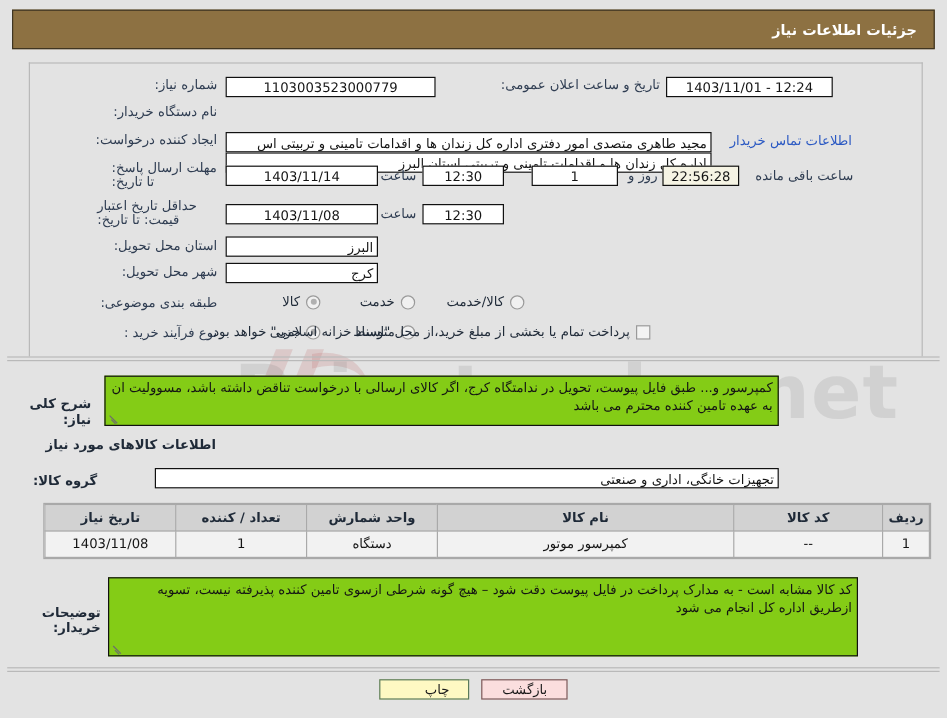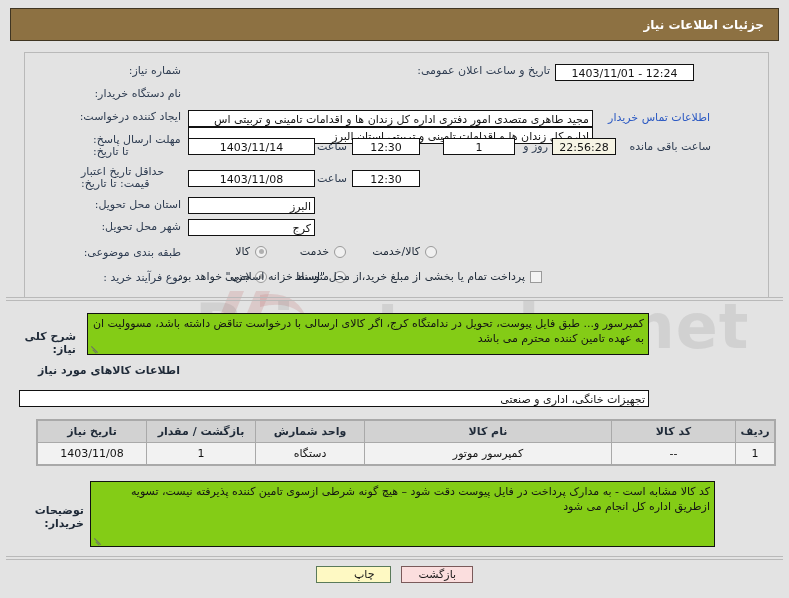--- a/index.html
+++ b/index.html
@@ -257,20 +257,21 @@
     <div class="title">جزئیات اطلاعات نیاز</div>
   </div>
 
   <div class="sep sep-top"></div>
   <div class="vline-l"></div>
   <div class="vline-r"></div>
 
   <div class="row" style="right:608px; top:64px;">
     <div class="lbl">شماره نیاز:</div>
   </div>
+  <div class="fld c" style="position:absolute; right:426px; top:64px; width:175px;">1103003523000779</div>
 
   <div class="row" style="right:239px; top:64px;align-items:flex-end;">
     <div class="lbl">تاریخ و ساعت اعلان عمومی:</div>
   </div>
   <div class="fld c" style="position:absolute; right:95px; top:64px; width:139px;">12:24 - 1403/11/01</div>
 
   <div class="row" style="right:608px; top:87px;">
     <div class="lbl">نام دستگاه خریدار:</div>
   </div>
   <div class="fld r" style="position:absolute; right:196px; top:87px; width:405px;margin-top:40px;">اداره کل زندان ها و اقدامات تامینی و تربیتی استان البرز</div>
@@ -334,31 +335,31 @@
 
   <div class="bold-lbl" style="position:absolute; right:713px; top:330px;">شرح کلی نیاز:</div>
   <div class="ta" style="position:absolute; right:140px; top:313px; width:562px; height:42px;">
     <span>کمپرسور و... طبق فایل پیوست، تحویل در ندامتگاه کرج، اگر کالای ارسالی با درخواست تناقض داشته باشد، مسوولیت ان به عهده تامین کننده محترم می باشد</span>
     <span class="grip"></span>
   </div>
 
   <div class="sect-title" style="right:609px; top:364px;">اطلاعات کالاهای مورد نیاز</div>
 
   <div class="bold-lbl" style="position:absolute; right:708px; top:394px;">گروه کالا:</div>
-  <div class="fld r" style="position:absolute; right:140px; top:390px; width:630px;">تجهیزات خانگی، اداری و صنعتی</div>
+  <div class="fld r" style="position:absolute; right:140px; top:390px; width:520px;">تجهیزات خانگی، اداری و صنعتی</div>
 
   <div class="tbl-wrap">
     <table>
       <thead>
         <tr>
           <th style="width:30px;">ردیف</th>
           <th style="width:115px;">کد کالا</th>
           <th>نام کالا</th>
           <th style="width:100px;">واحد شمارش</th>
-          <th style="width:100px;">بازگشت / مقدار</th>
+          <th style="width:100px;">تعداد / کننده</th>
           <th style="width:100px;">تاریخ نیاز</th>
         </tr>
       </thead>
       <tbody>
         <tr>
           <td>1</td>
           <td>--</td>
           <td>کمپرسور موتور</td>
           <td>دستگاه</td>
           <td>1</td>

